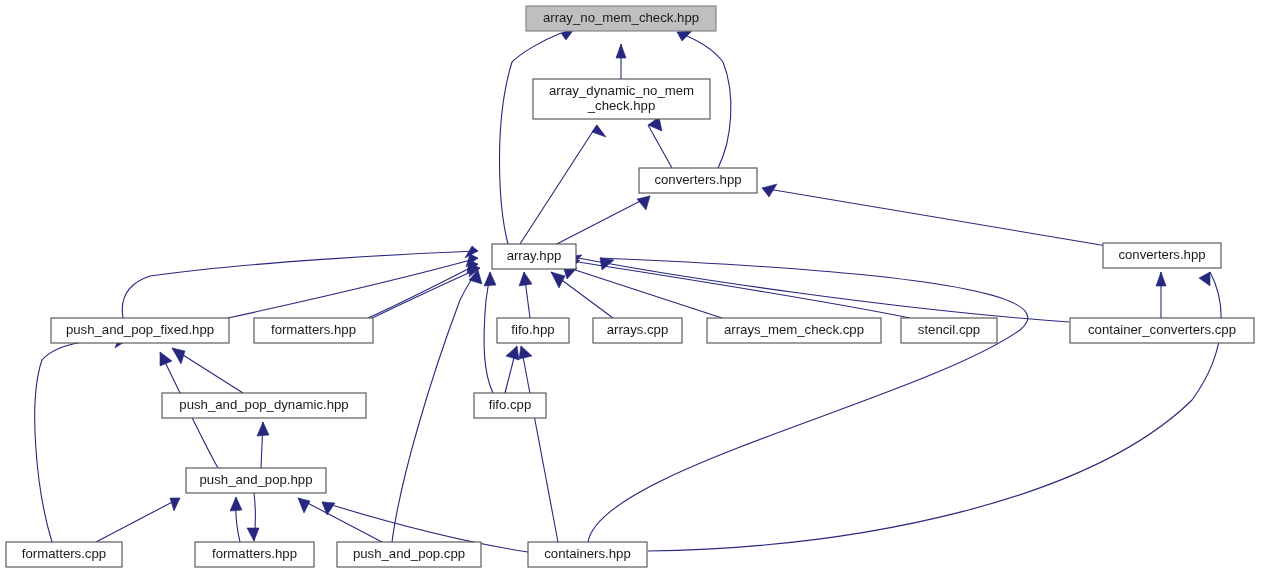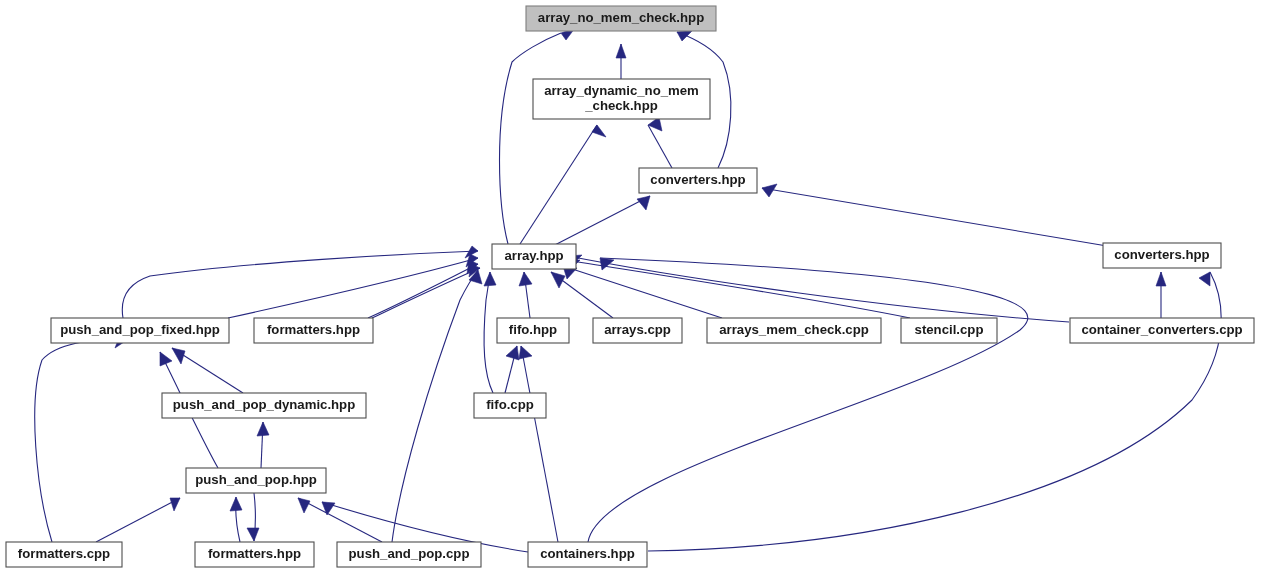--- a/index.html
+++ b/index.html
@@ -7,21 +7,20 @@
     padding: 0;
     background: #ffffff;
   }
   #graph-root {
     position: relative;
     width: 1277px;
     height: 575px;
     background: #ffffff;
     font-family: "Liberation Sans", sans-serif;
     overflow: hidden;
-    font-weight: bold;
   }
   #graph-svg {
     position: absolute;
     left: 0;
     top: 0;
     width: 1277px;
     height: 575px;
   }
   .edge-path {
     fill: none;

